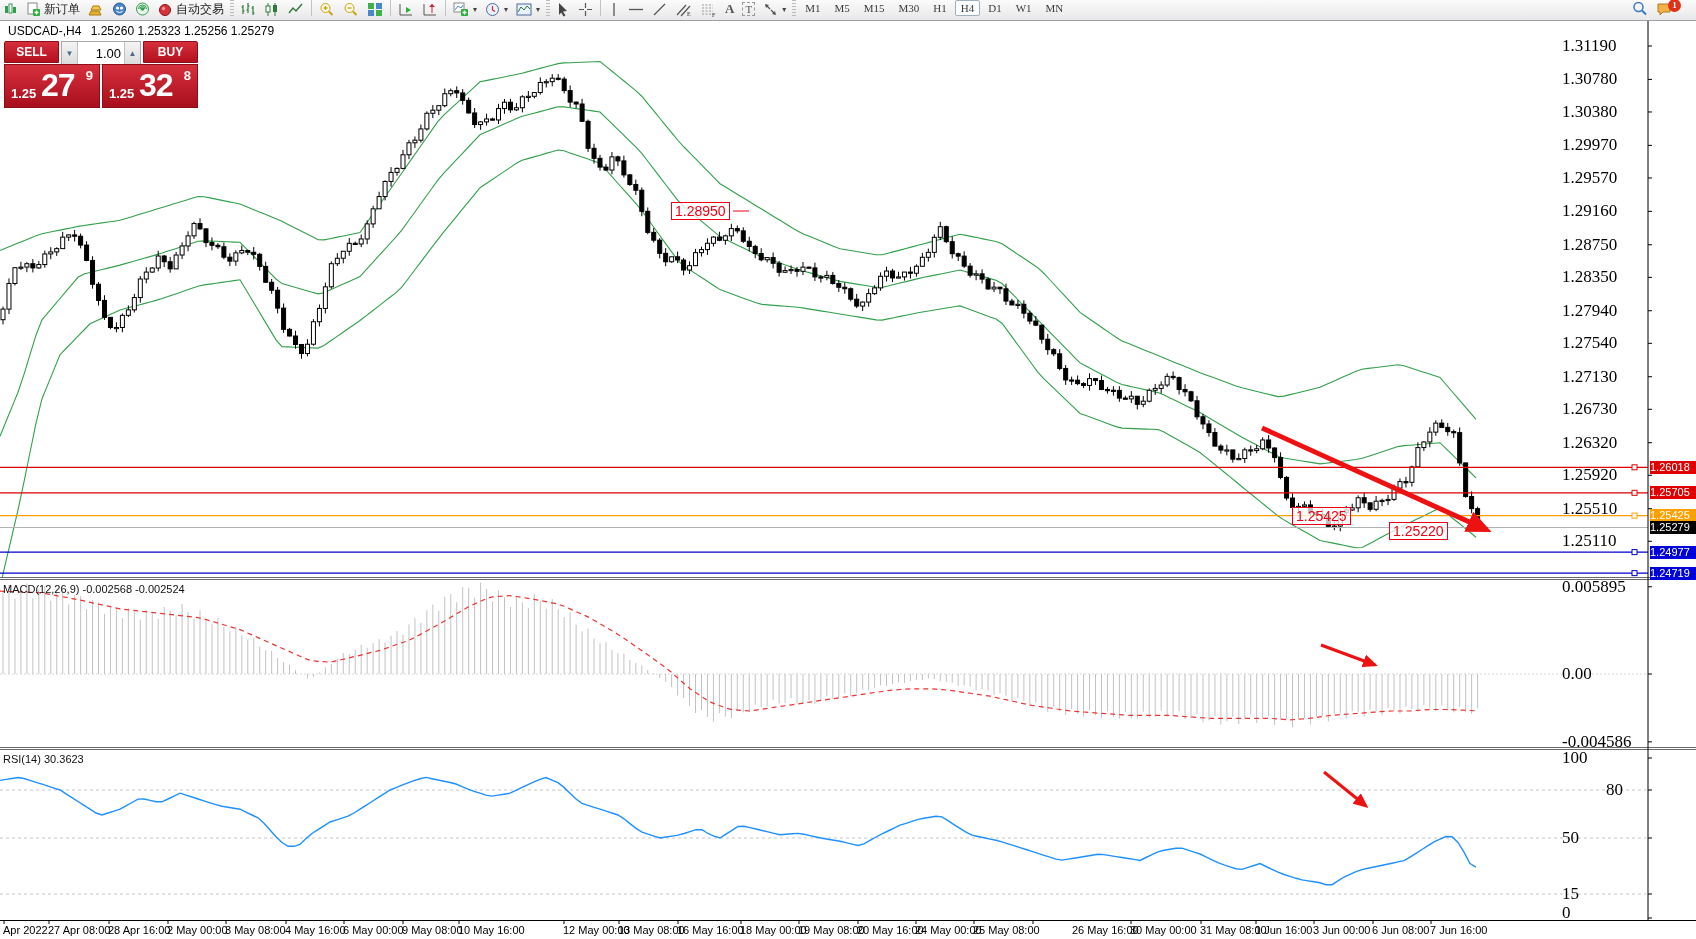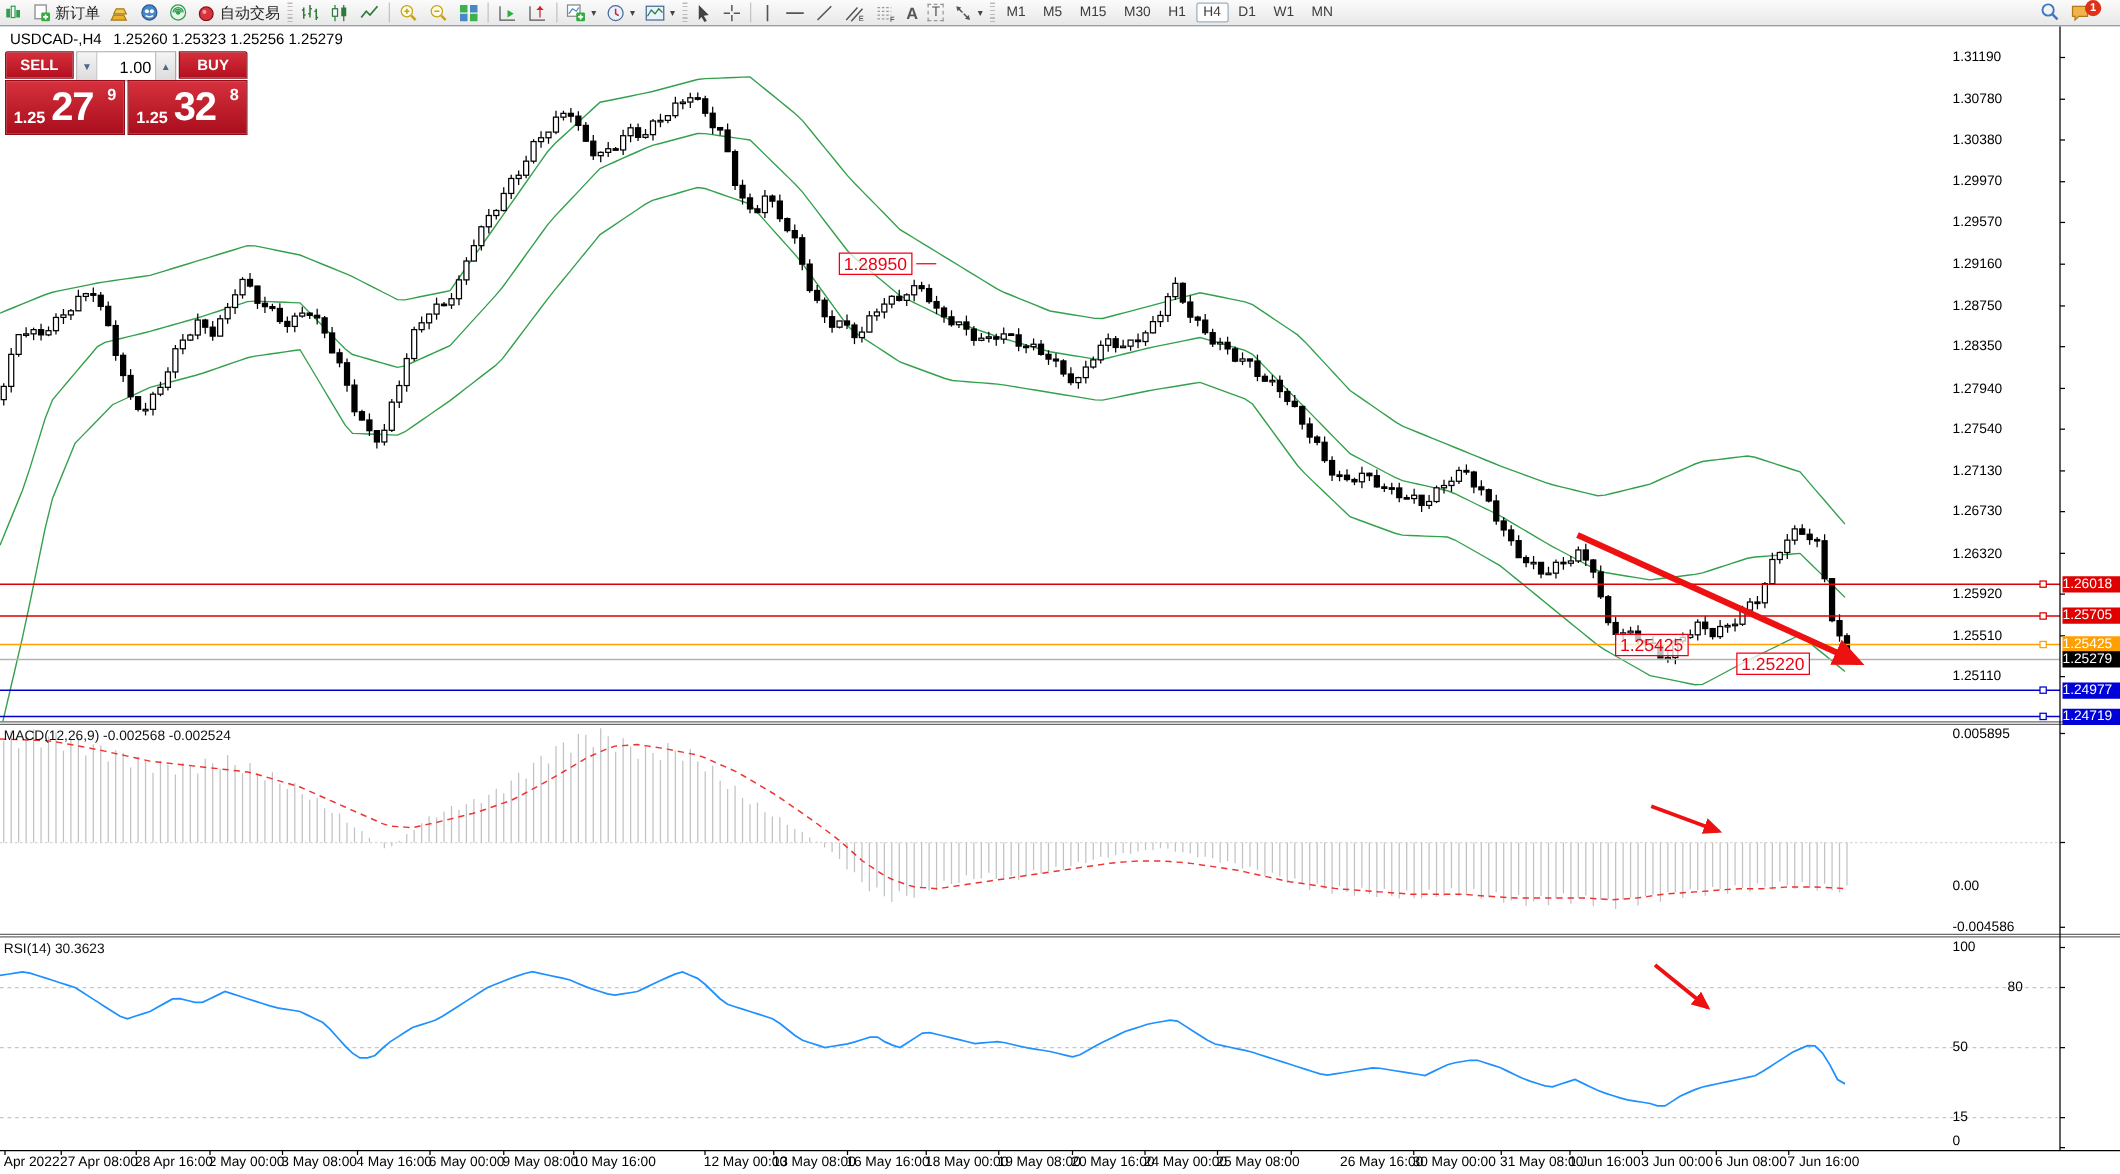--- a/index.html
+++ b/index.html
@@ -1,21 +1,21 @@
 <!DOCTYPE html>
 <html><head>
 <meta charset="utf-8">
 <style>
   html,body{margin:0;padding:0;background:#fff;}
   #screen{position:relative;width:1696px;height:939px;overflow:hidden;
     font-family:"Liberation Sans","DejaVu Sans",sans-serif;background:#fff;}
   
   #toolbar{position:absolute;left:0;top:0;width:1696px;height:20px;
     background:linear-gradient(#fbfbfb,#e8e8e8);border-bottom:1px solid #9aa0a6;
-    display:flex;align-items:center;font-size:12px;color:#222;z-index:5;}
+    display:flex;align-items:flex-start;font-size:12px;color:#222;z-index:5;font-family:Liberation Serif, serif;}
   .tb{display:inline-flex;align-items:center;height:18px;padding:0 3px;margin:0 1px;
     border-radius:2px;white-space:nowrap;gap:3px;}
   .tb svg{display:block}
   .sep{width:1px;height:16px;background:#c3c3c3;margin:0 3px;}
   .grip{width:4px;height:16px;margin:0 2px;
     background:repeating-linear-gradient(#bbb 0 1px,transparent 1px 3px);}
   .dd{font-size:8px;color:#444;margin-left:1px;}
   .tf{padding:1px 5px;margin:0 1px;color:#3c3c3c;font-size:11px;border:1px solid transparent;border-radius:2px;}
   .tf.active{background:#fdfdfd;border:1px solid #9db0c0;}
   #tb-right{margin-left:auto;display:flex;align-items:center;margin-right:4px;}
@@ -39,21 +39,21 @@
   #ocp-row2{display:flex;margin-top:1px;}
   .px-block{width:95px;height:42px;background:linear-gradient(#d6303d,#a90e1c);color:#fff;
     position:relative;border:1px solid #8e0d18;}
   .px-block.right{margin-left:2px;}
   .px-small{position:absolute;left:6px;bottom:6px;font-size:13px;font-weight:bold;}
   .px-big{position:absolute;left:36px;top:2px;font-size:32px;font-weight:bold;letter-spacing:-1px;}
   .px-sup{position:absolute;right:6px;top:3px;font-size:13px;font-weight:bold;}
   
   .pane-label{position:absolute;left:3px;font-size:11px;color:#111;z-index:4;}
   
-  .ptick{position:absolute;left:1562px;width:41px;font-size:11px;color:#000;height:12px;line-height:12px;z-index:3;}
+  .ptick{position:absolute;left:1562px;width:41px;font-size:17px;color:#000;height:12px;line-height:12px;z-index:3;font-family:Liberation Serif, serif;}
   .abadge{position:absolute;left:1650px;width:54px;font-size:11px;color:#fff;text-align:left;
     height:13px;line-height:13px;z-index:4;}
   .ttick{position:absolute;font-size:11px;color:#000;top:924px;white-space:nowrap;z-index:3;text-align:center;}
   .ann-box{position:absolute;border:1px solid #f00014;color:#f00014;font-size:14px;
     padding:0 3px;background:rgba(255,255,255,0.75);z-index:4;line-height:16px;}
   #cv{position:absolute;left:0;top:0;z-index:1;}
 </style>
 </head>
 <body>
 
@@ -1174,21 +1174,21 @@
       <div class="ptick" style="top: 271.346px;">1.28350</div>
       <div class="ptick" style="top: 304.744px;">1.27940</div>
       <div class="ptick" style="top: 337.328px;">1.27540</div>
       <div class="ptick" style="top: 370.727px;">1.27130</div>
       <div class="ptick" style="top: 403.311px;">1.26730</div>
       <div class="ptick" style="top: 436.709px;">1.26320</div>
       <div class="ptick" style="top: 469.293px;">1.25920</div>
       <div class="ptick" style="top: 502.691px;">1.25510</div>
       <div class="ptick" style="top: 535.275px;">1.25110</div>
       <div class="ptick" style="top: 580.796px;">0.005895</div>
-      <div class="ptick" style="top: 668px; margin-top: 35px;">0.00</div>
+      <div class="ptick" style="top: 668px;">0.00</div>
       <div class="ptick" style="top: 735.84px;">-0.004586</div>
       <div class="ptick" style="top: 752px;">100</div>
       <div class="ptick" style="top: 784px; padding-left: 44px;">80</div>
       <div class="ptick" style="top: 832px;">50</div>
       <div class="ptick" style="top: 888px;">15</div>
       <div class="ptick" style="top: 907px;">0</div>
     </div>
   <div id="time-axis">
       <div class="ttick" style="left: 3px;">Apr 2022</div>
       <div class="ttick" style="left: 48px;">27 Apr 08:00</div>

